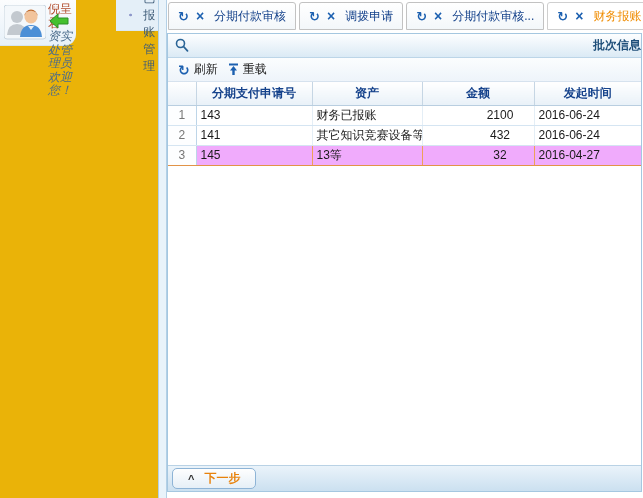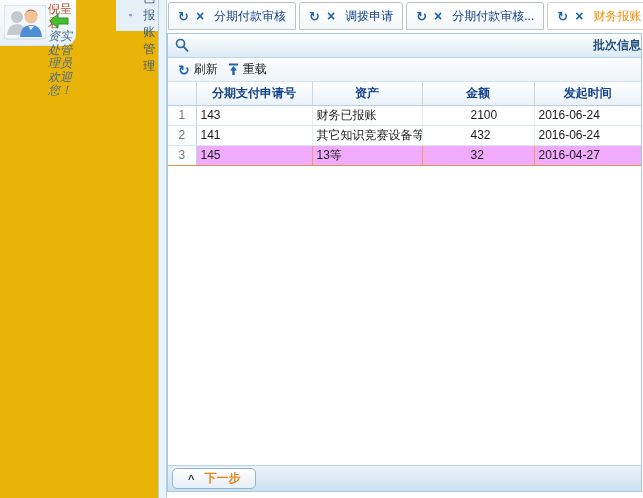--- a/index.html
+++ b/index.html
@@ -51,21 +51,21 @@
   .refresh-glyph { color:#1C60B0; font-weight:bold; font-size:14px; line-height:12px; }
 
   table.grid { width:100%; border-collapse:collapse; table-layout:fixed; }
   .grid th { height:23px; background:linear-gradient(#FFFFFF,#E9F1F8); border-right:1px solid #C6D6E4;
              border-bottom:1px solid #B9CEE0; color:#15428B; font-weight:bold; font-size:12px; padding:0 4px; }
   .grid th:last-child { border-right:none; }
   .grid td { height:20px; padding:0 4px; font-size:12px; border-right:1px solid #E4EEF6;
              border-bottom:1px solid #D5E5F2; background:#fff; color:#1a1a1a; overflow:hidden; white-space:nowrap; }
   .grid td:last-child { border-right:none; }
   .grid td.idx { color:#777; text-align:center; border-right:1px solid #BDD5E8; background:#FDFEFF; }
-  .grid td.amount { text-align:left;padding-left:48px; }
+  .grid td.amount { text-align:center;padding-left:48px; }
   .grid tr.selected td { background:#f0abfc; border-bottom-color:#E19348; border-right-color:#EDA159; }
   .grid tr.selected td.idx { background:#FDFEFF; border-right-color:#BDD5E8; }
   .grid-space { flex:1; background:#fff; }
 
   .footerbar { height:26px; background:linear-gradient(#EAF3FA,#CBE0F0); border-top:1px solid #B9D2E5;
                display:flex; align-items:center; padding-left:4px; }
   .next-btn { height:21px; display:flex; align-items:center; gap:10px; padding:0 15px;
               border:1px solid #8EB4D6; border-radius:5px; background:linear-gradient(#FEFEFE,#E5EFF7); cursor:pointer; }
   .caret { color:#333; font-weight:bold; font-size:11px; line-height:10px; }
   .next-label { color:#E8820C; font-weight:bold; }

